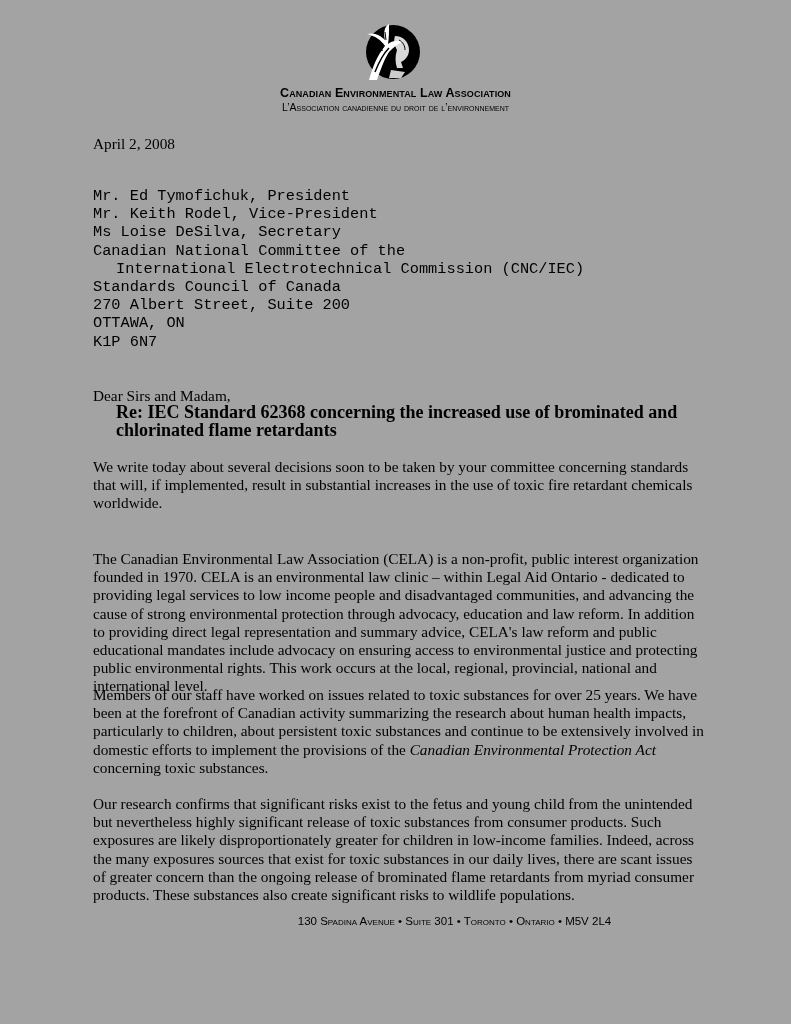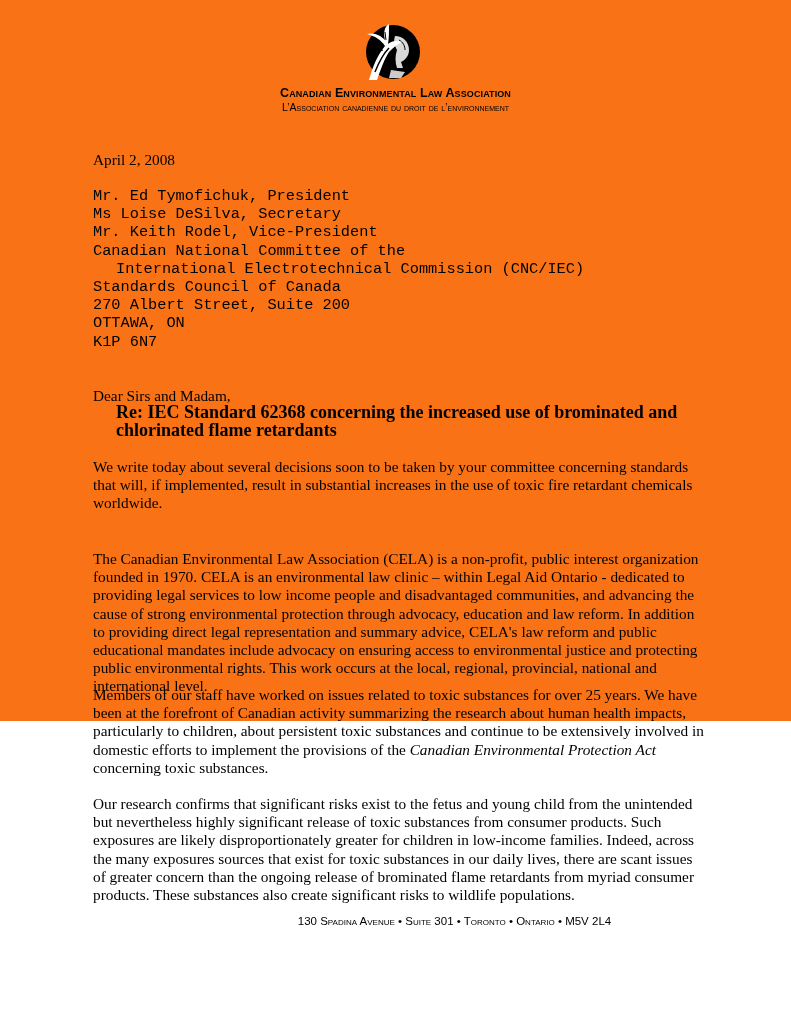--- a/index.html
+++ b/index.html
@@ -1,26 +1,26 @@
 <!DOCTYPE html>
 <html><head>
   <meta charset="utf-8">
   <style>
     html, body { margin: 0; padding: 0; background: #ffffff; }
     body { width: 791px; height: 1024px; position: relative; overflow: hidden; color: #000; }
-    .page { position: absolute; left: 0; top: 0; width: 791px; height: 721px; background: #f97316; }
+    .page { position: absolute; left: 0; top: 0; width: 791px; height: 1024px; background: #a3a3a3; }
 
     .logo { position: absolute; left: 355px; top: 22px; width: 70px; height: 62px; }
     .org-en { position: absolute; left: 0; width: 791px; top: 86px; text-align: center;
       font-family: "Liberation Sans", sans-serif; font-weight: bold; font-size: 12.5px; font-variant: small-caps; letter-spacing: 0.1px; }
     .org-fr { position: absolute; left: 0; width: 791px; top: 101px; text-align: center;
       font-family: "Liberation Sans", sans-serif; font-size: 10.5px; font-variant: small-caps; }
 
     .letter { position: absolute; left: 93px; width: 615px; font-family: "Liberation Serif", serif; font-size: 15.3px; line-height: 18.2px; }
-    .date { top: 151px; }
+    .date { top: 135px; }
     .recipients { top: 187px; }
     .recipients div { white-space: nowrap; font-family: Liberation Mono, monospace; }
     .indent { padding-left: 23px; }
     .salutation { top: 387px; }
     .subject { position: absolute; left: 116px; width: 600px; top: 403px; font-family: "Liberation Serif", serif; font-weight: bold; font-size: 18px; line-height: 18.2px; }
     .para { text-align: left; }
     .p1 { top: 458px; }
     .p2 { top: 550px; font-family: Liberation Serif, serif; }
     .p3 { top: 686px; }
     .p4 { top: 795px; }
@@ -47,22 +47,22 @@
       <path d="M36 48 L50 50 L46 56 L34 56 Z" fill="#fff" opacity="0.8"></path>
     </svg>
   </div>
   <div class="org-en">Canadian Environmental Law Association</div>
   <div class="org-fr">L’Association canadienne du droit de l’environnement</div>
 
   <div class="letter date">April 2, 2008</div>
 
   <div class="letter recipients">
     <div>Mr. Ed Tymofichuk, President</div>
+    <div>Mr. Keith Rodel, Vice-President</div>
     <div>Ms Loise DeSilva, Secretary</div>
-    <div>Mr. Keith Rodel, Vice-President</div>
     <div>Canadian National Committee of the</div>
     <div class="indent">International Electrotechnical Commission (CNC/IEC)</div>
     <div>Standards Council of Canada</div>
     <div>270 Albert Street, Suite 200</div>
     <div>OTTAWA, ON</div>
     <div>K1P 6N7</div>
   </div>
 
   <div class="letter salutation">Dear Sirs and Madam,</div>
 

